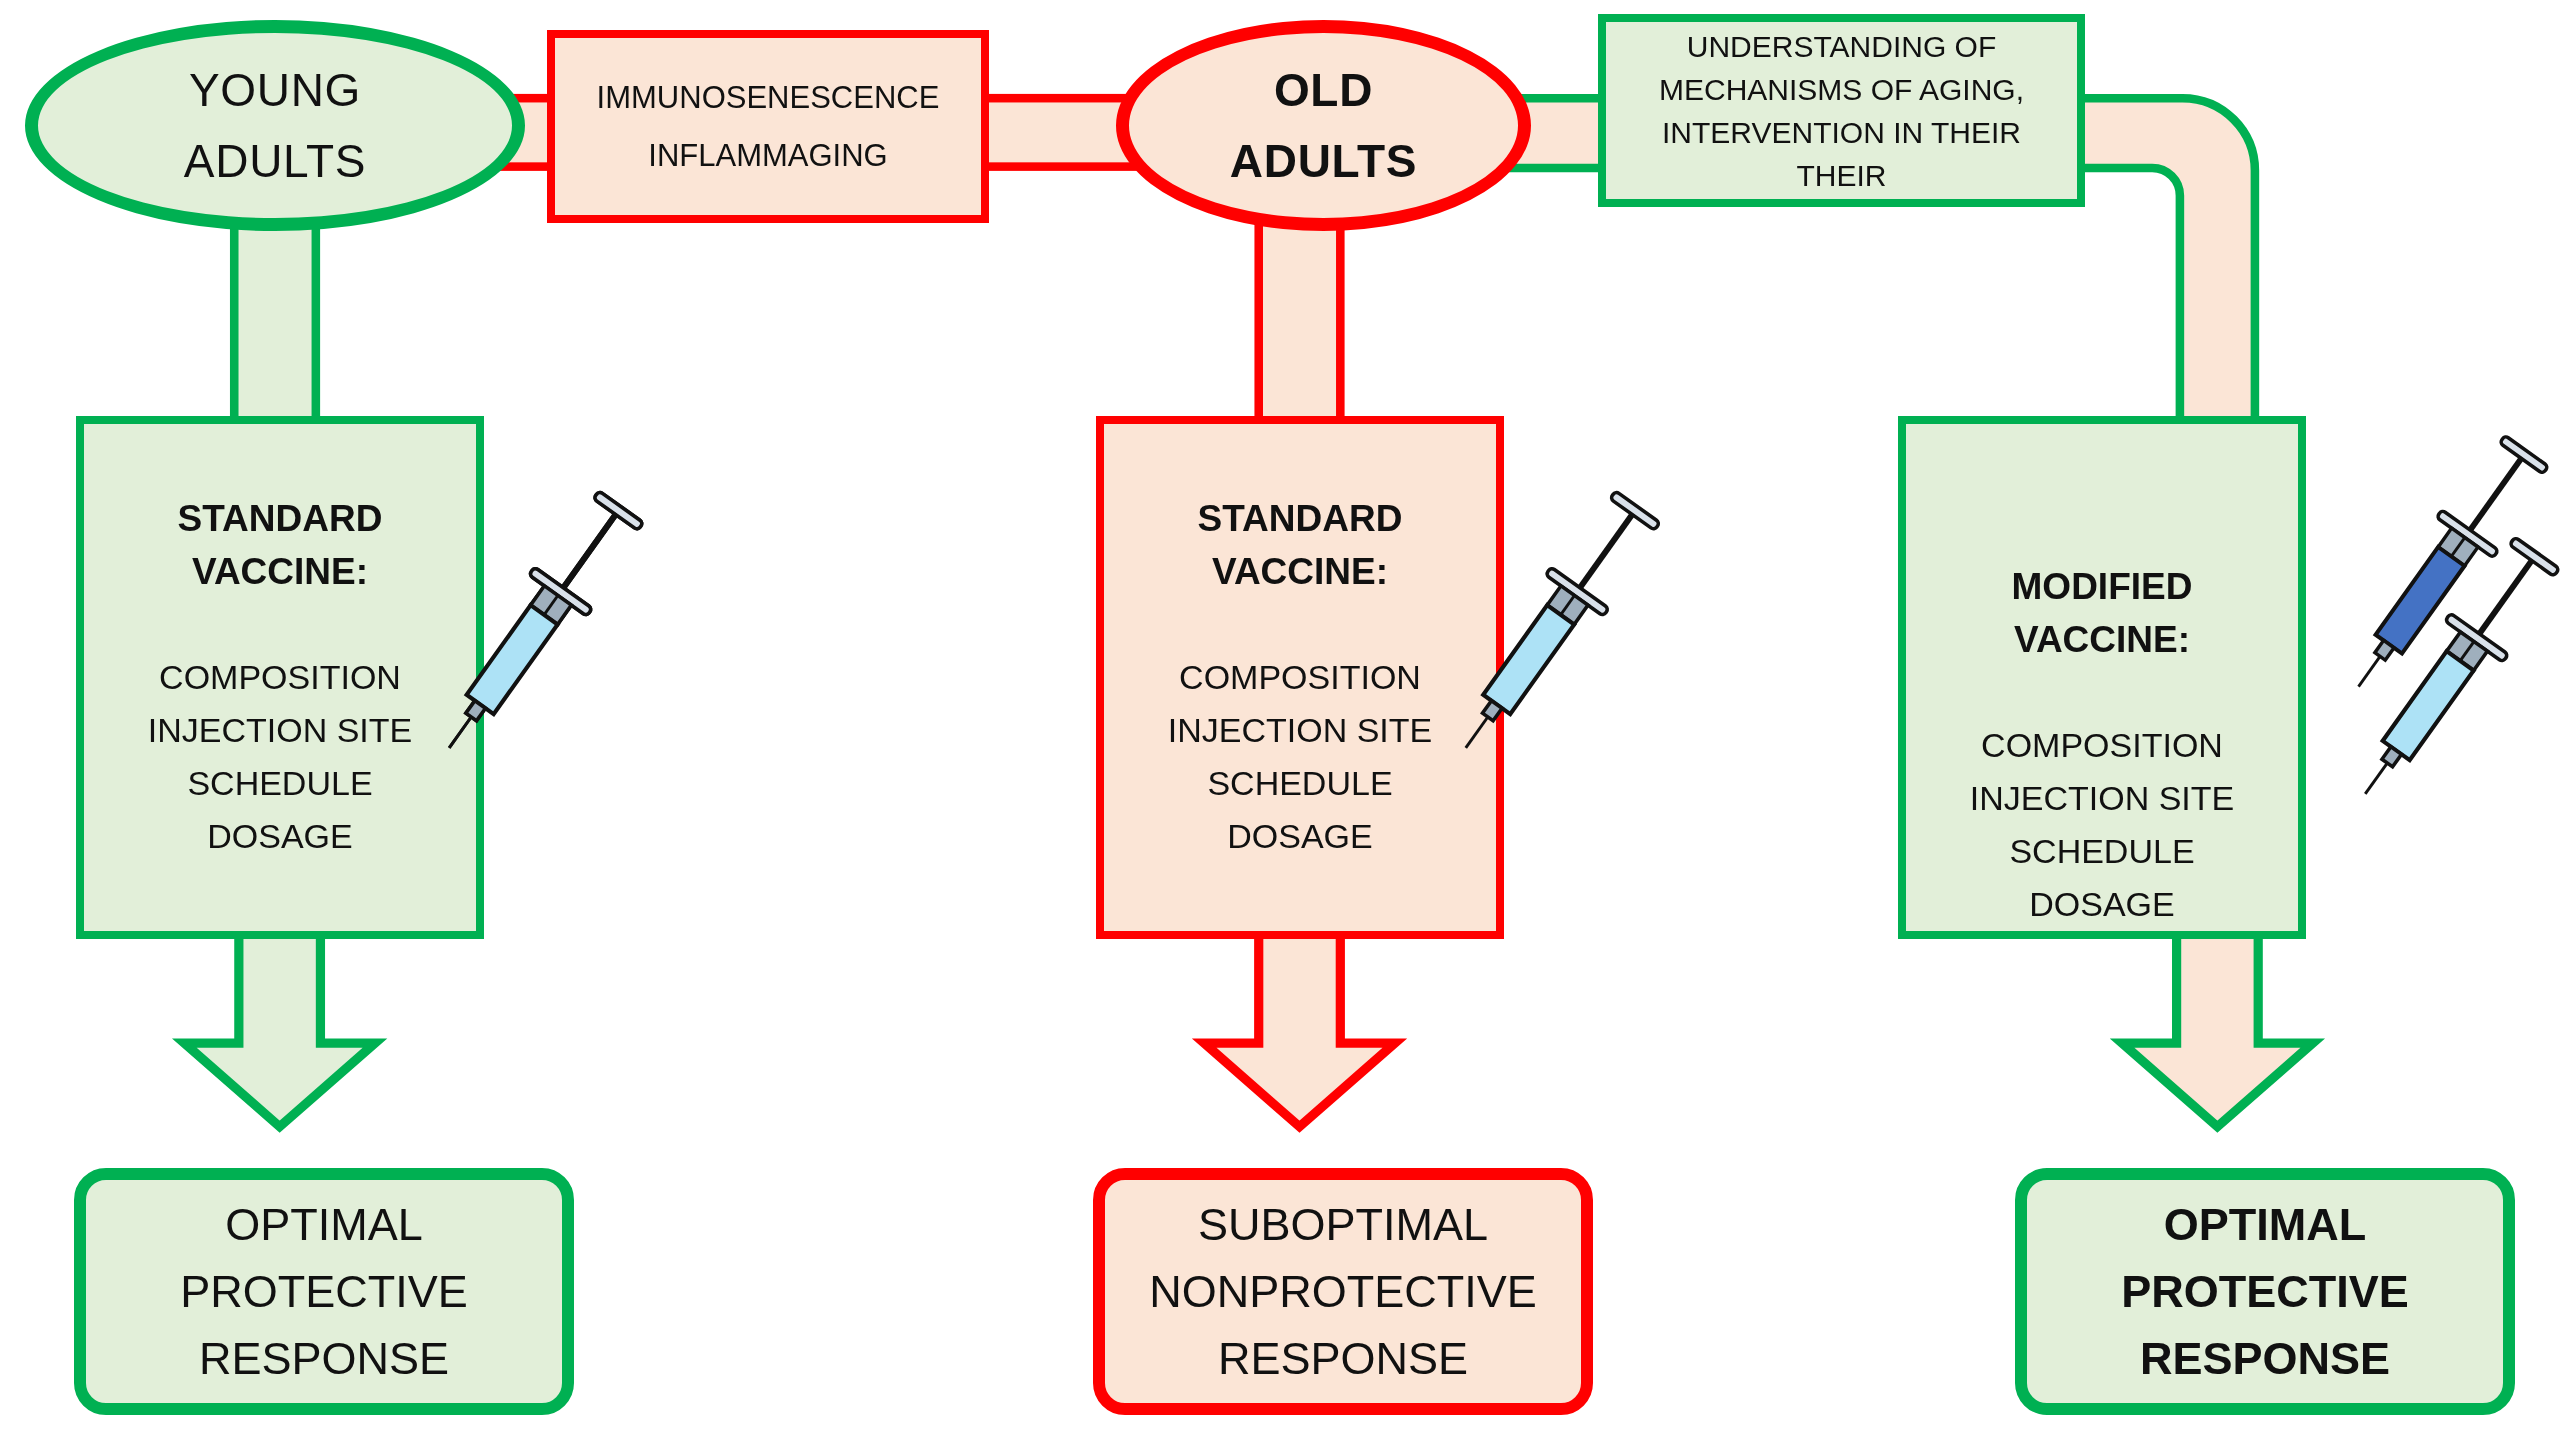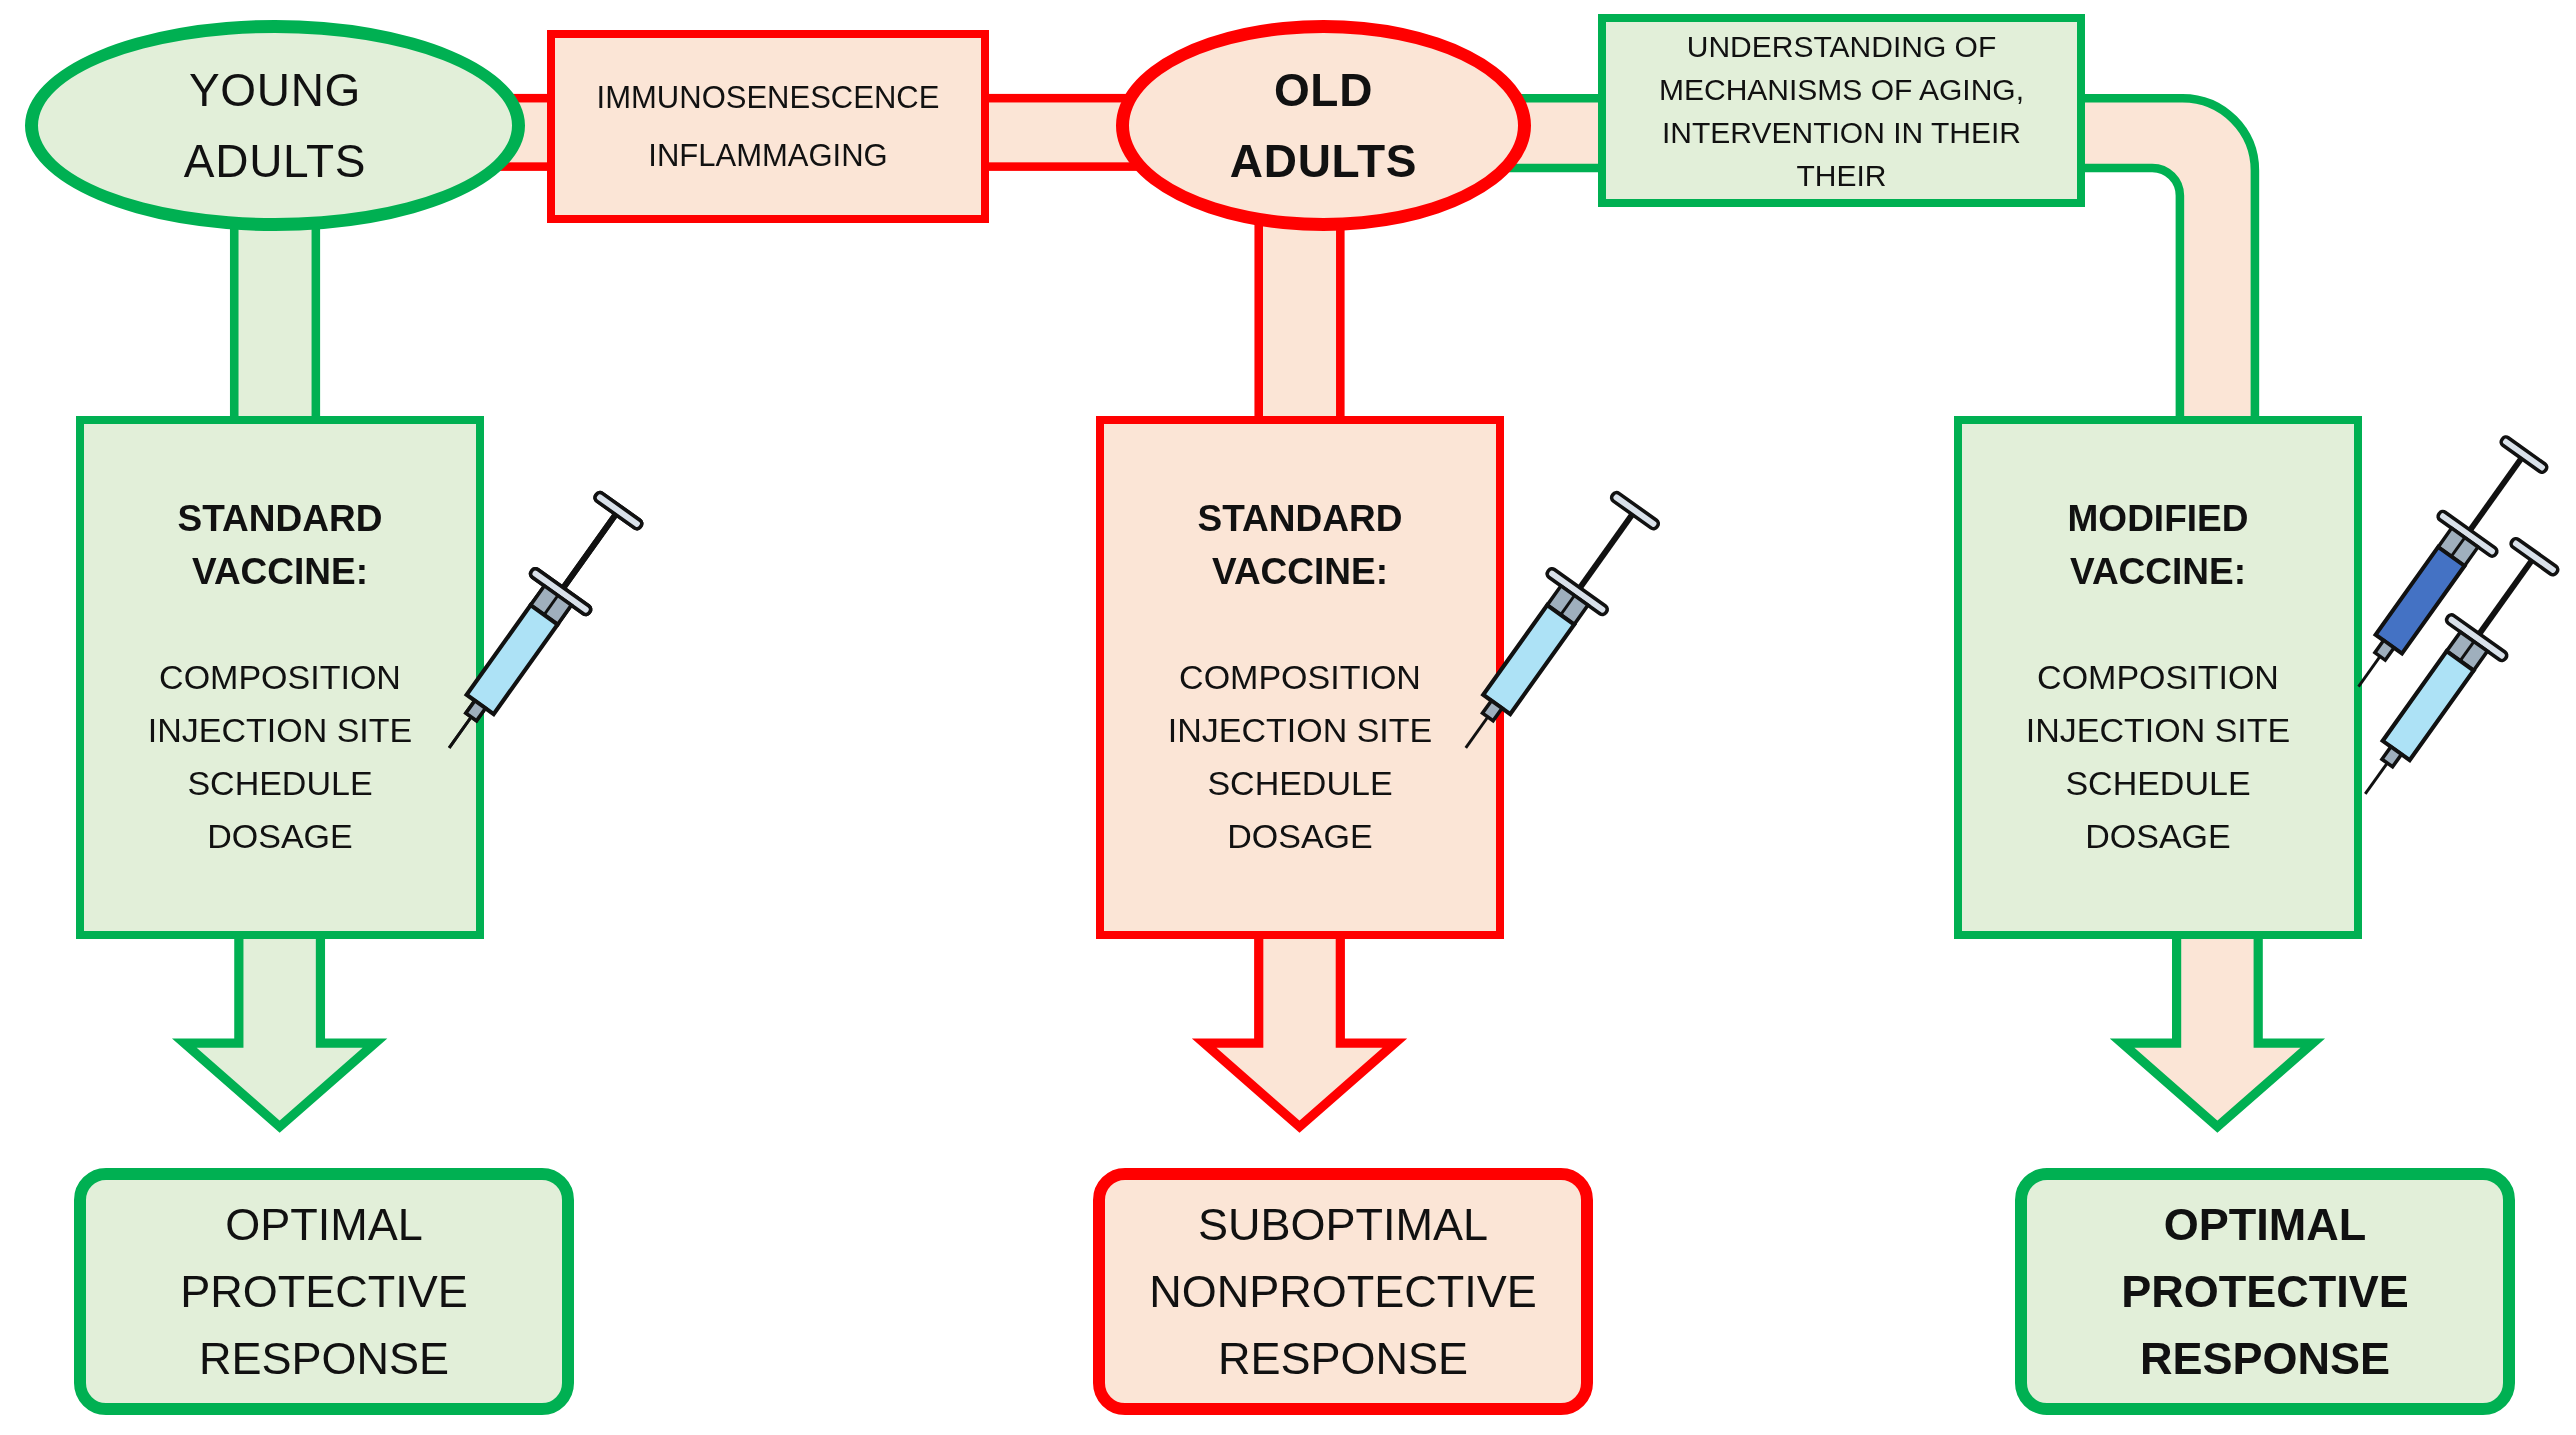--- a/index.html
+++ b/index.html
@@ -23,21 +23,21 @@
   .pink-fill{background:var(--red_fill);}
 
   #young-ellipse{left:25px;top:20px;width:500px;height:211px;border:13px solid var(--green);}
   #old-ellipse{left:1116px;top:20px;width:415px;height:211px;border:13px solid var(--red);align-items:center;}
   #immuno-box{left:547px;top:30px;width:442px;height:193px;border:8.6px solid var(--red);}
   #understanding-box{left:1598px;top:14px;width:487px;height:193px;border:8.6px solid var(--green);}
 
   .vaccine-box{top:416px;width:408px;height:523px;}
   #vaccine-box-young{left:76px;border:8.6px solid var(--green);}
   #vaccine-box-old{left:1096px;border:8.6px solid var(--red);}
-  #vaccine-box-modified{left:1954px;border:8.6px solid var(--green);}
+  #vaccine-box-modified{left:1898px;border:8.6px solid var(--green);justify-content:flex-end;}
 
   .response-box{top:1168px;width:500px;height:247px;border-radius:32px;margin-left:44px;}
   #response-box-young{left:30px;border:12px solid var(--green);}
   #response-box-old{left:1049px;border:12px solid var(--red);}
   #response-box-modified{left:1971px;border:12px solid var(--green);}
 
   
   .ellipse-label{font-size:46px;line-height:71px;letter-spacing:0.7px;}
   #old-ellipse .ellipse-label{font-weight:bold;}
   .small-box-label{font-size:31px;line-height:58px;}

